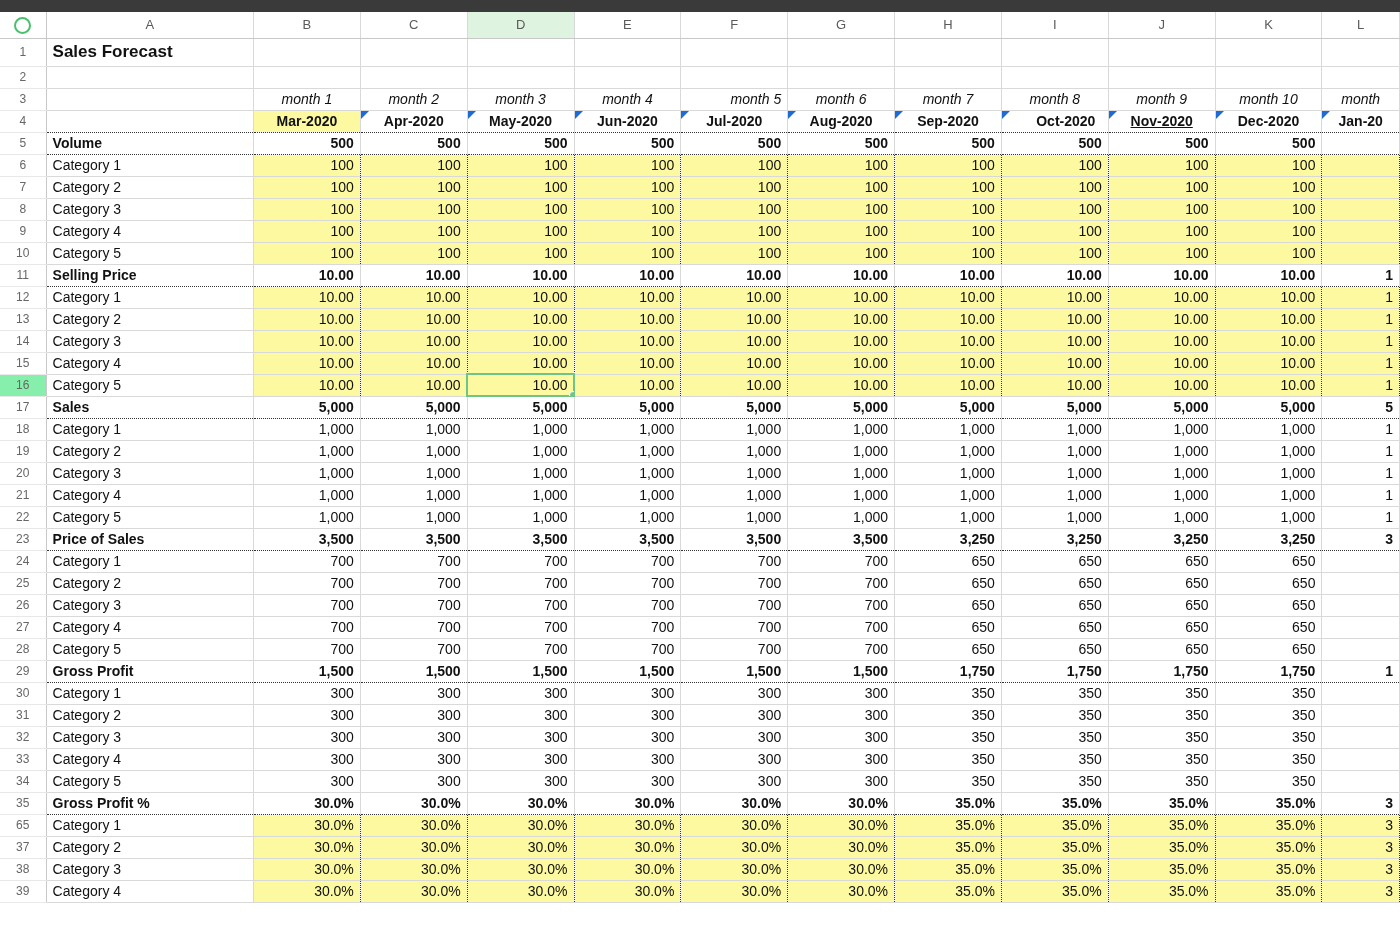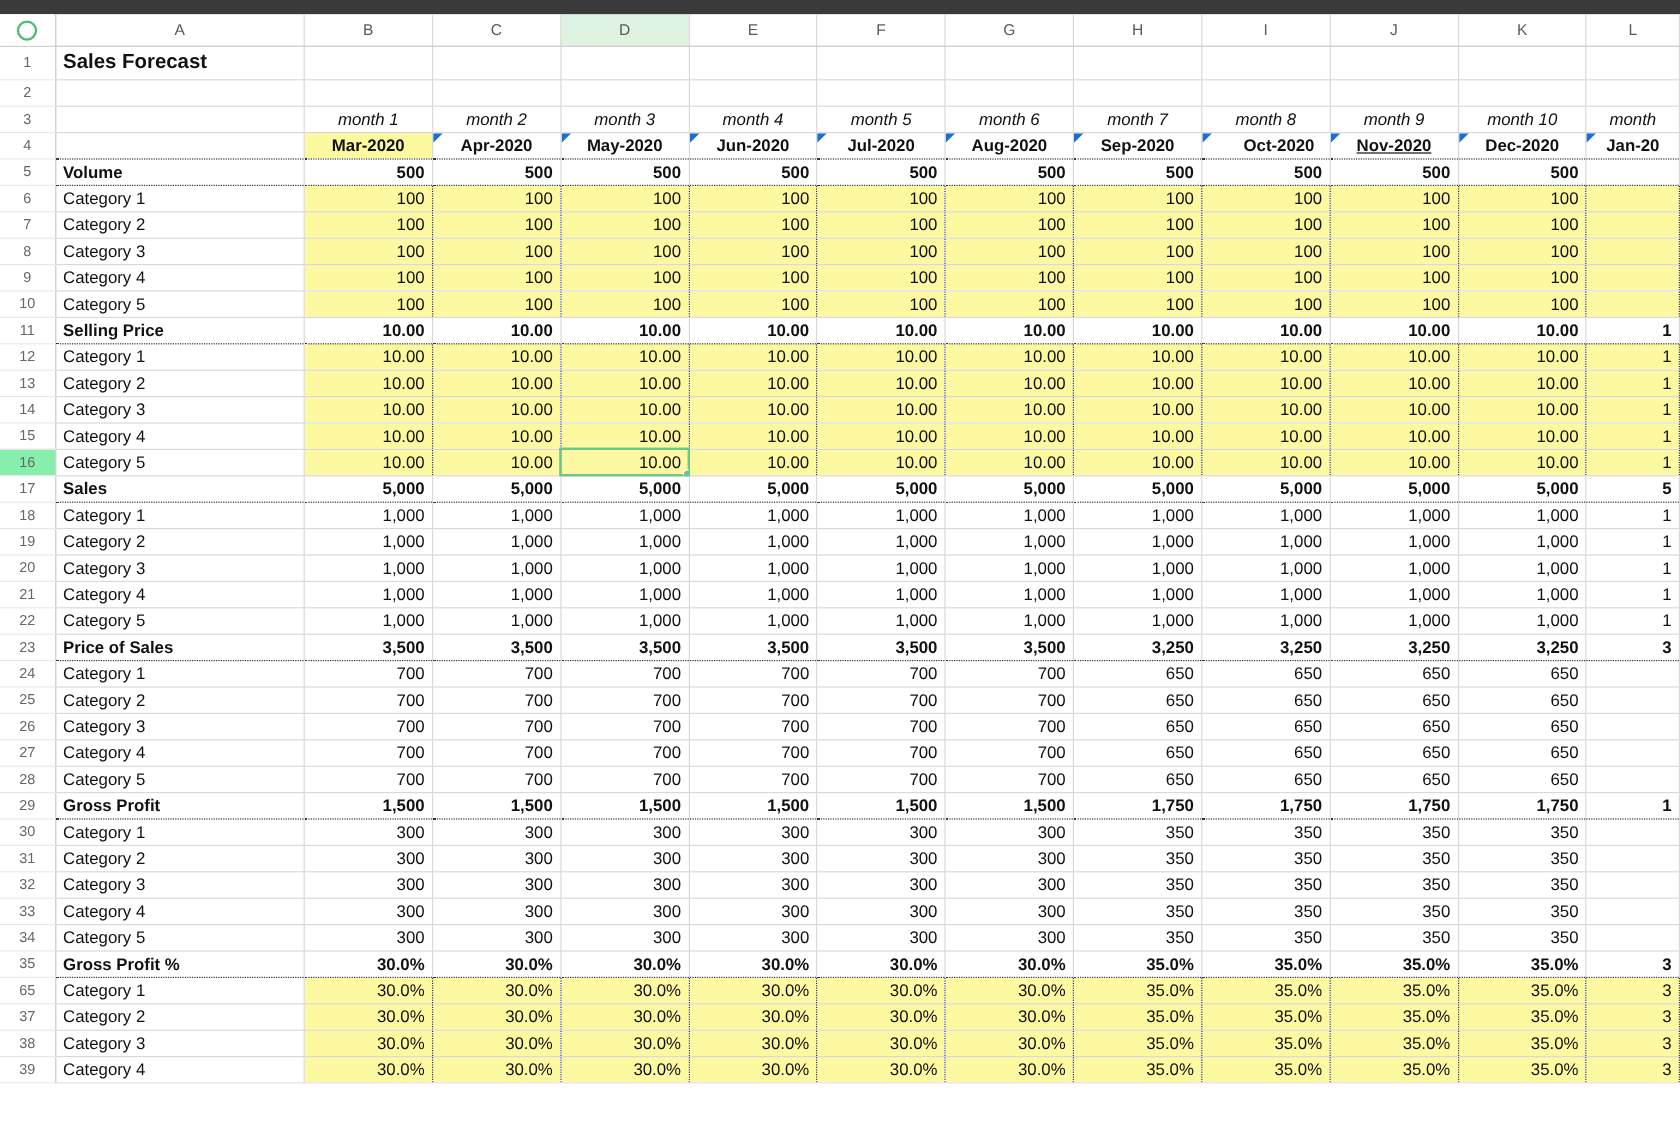--- a/index.html
+++ b/index.html
@@ -219,21 +219,21 @@
       <td></td>
     </tr>
 
     <tr id="row-month-label">
       <th class="rownum">3</th>
       <td class="label dotted-top"></td>
     <td class="italic dotted-top" style="text-align: center;">month 1</td>
           <td class="italic dotted-top" style="text-align: center;">month 2</td>
           <td class="italic dotted-top" style="text-align: center;">month 3</td>
           <td class="italic dotted-top" style="text-align: center;">month 4</td>
-          <td class="italic dotted-top" style="text-align: center; margin-top: 44px;">month 5</td>
+          <td class="italic dotted-top" style="text-align: right; margin-top: 44px;">month 5</td>
           <td class="italic dotted-top" style="text-align: center; margin-top: 48px;">month 6</td>
           <td class="italic dotted-top" style="text-align: center;">month 7</td>
           <td class="italic dotted-top" style="text-align: center;">month 8</td>
           <td class="italic dotted-top" style="text-align: center;">month 9</td>
           <td class="italic dotted-top" style="text-align: center;">month 10</td>
           <td class="italic dotted-top" style="text-align: center;">month</td>
         </tr>
 
     <tr id="row-month-header">
       <th class="rownum">4</th>

